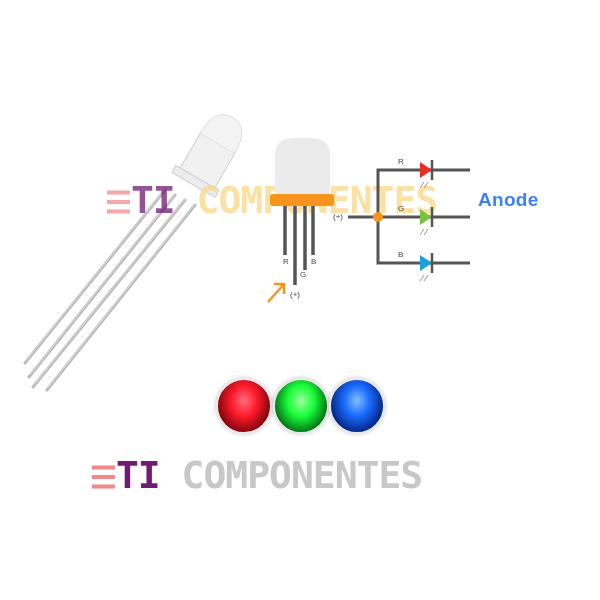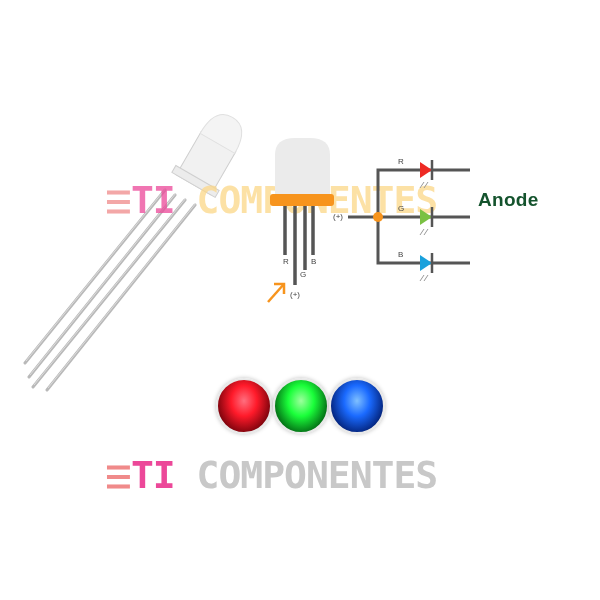--- a/index.html
+++ b/index.html
@@ -1,23 +1,23 @@
 <!DOCTYPE html>
 <html><head>
 <meta charset="utf-8">
 <style>
   html,body{margin:0;padding:0;background:#ffffff;}
   body{width:600px;height:600px;position:relative;overflow:hidden;font-family:"DejaVu Sans",sans-serif;}
   .abs{position:absolute;}
   .wm{position:absolute;font-family:"DejaVu Sans Mono",monospace;font-weight:bold;letter-spacing:-1px;white-space:nowrap;}
-  .wm-ti{color:#ec4899;}
+  .wm-ti{color:#701a75;}
   .wm-rest{color:#c8c8c8;}
   .wm-top .wm-rest{color:#fcd788;}
   .wm-top{opacity:.75;}
-  .anode{position:absolute;left:478px;top:188px;color:#14532d;font-family:"Liberation Sans",sans-serif;font-weight:bold;font-size:19px;line-height:24px;letter-spacing:.3px;}
+  .anode{position:absolute;left:478px;top:188px;color:#3b82f6;font-family:"Liberation Sans",sans-serif;font-weight:bold;font-size:19px;line-height:24px;letter-spacing:.3px;}
   .lbl{position:absolute;font-family:"Liberation Sans",sans-serif;font-size:8px;color:#444;}
   .glow{position:absolute;width:52px;height:52px;border-radius:50%;border:2px solid #e8e8e8;box-shadow:0 0 4px rgba(0,0,0,.25);}
 </style>
 </head>
 <body>
 
 <svg class="abs" style="left:0;top:80px" width="260" height="330">
   <g stroke="#b9b9b9" stroke-width="3" stroke-linecap="round" fill="none">
     <line x1="165" y1="110" x2="25" y2="283"></line>
     <line x1="175" y1="115" x2="29" y2="297"></line>
@@ -91,15 +91,15 @@
 <span class="lbl" style="left:398px;top:250px">B</span>
 
 <div class="anode">
   <div>Anode</div>
 </div>
 
 <div class="glow" style="left:216px;top:378px;background:radial-gradient(ellipse at 50% 40%,#ff6f7f 0%,#ff1a2a 35%,#6a0008 80%,#2a0003 100%);"></div>
 <div class="glow" style="left:273px;top:378px;background:radial-gradient(ellipse at 50% 40%,#9dff9d 0%,#1aff3a 35%,#005a10 80%,#002006 100%);"></div>
 <div class="glow" style="left:329px;top:378px;background:radial-gradient(ellipse at 50% 40%,#7fc0ff 0%,#1a6aff 35%,#001a6a 80%,#000a2a 100%);"></div>
 
-<div class="wm" style="left:105px;top:455px;font-size:38px;line-height:40px;">
+<div class="wm" style="left:90px;top:455px;font-size:38px;line-height:40px;">
   <span style="color:#f08a8a;font-size:30px;">☰</span><span class="wm-ti">TI</span>&nbsp;<span class="wm-rest">COMPONENTES</span>
 </div>
 
 </body></html>

